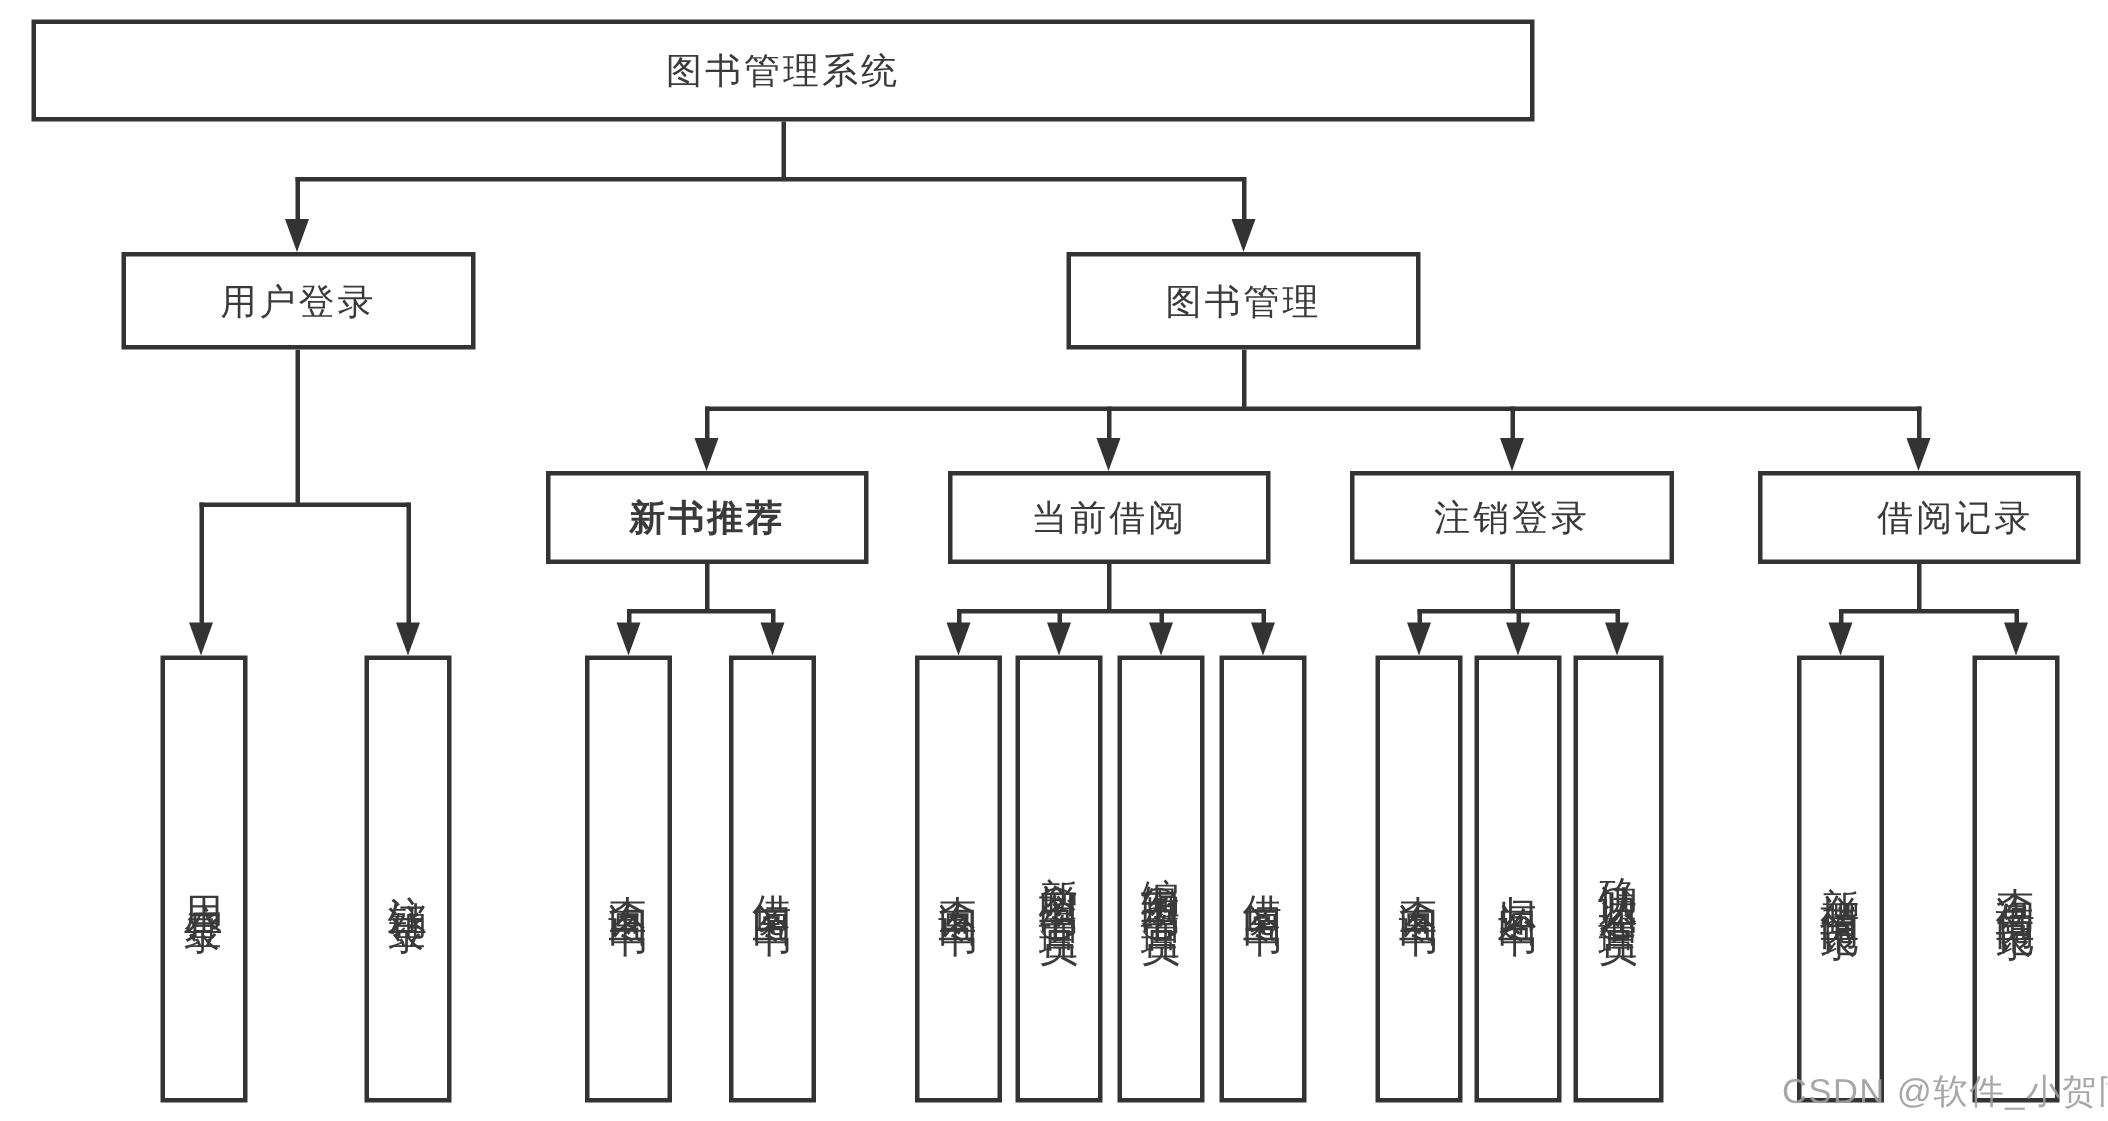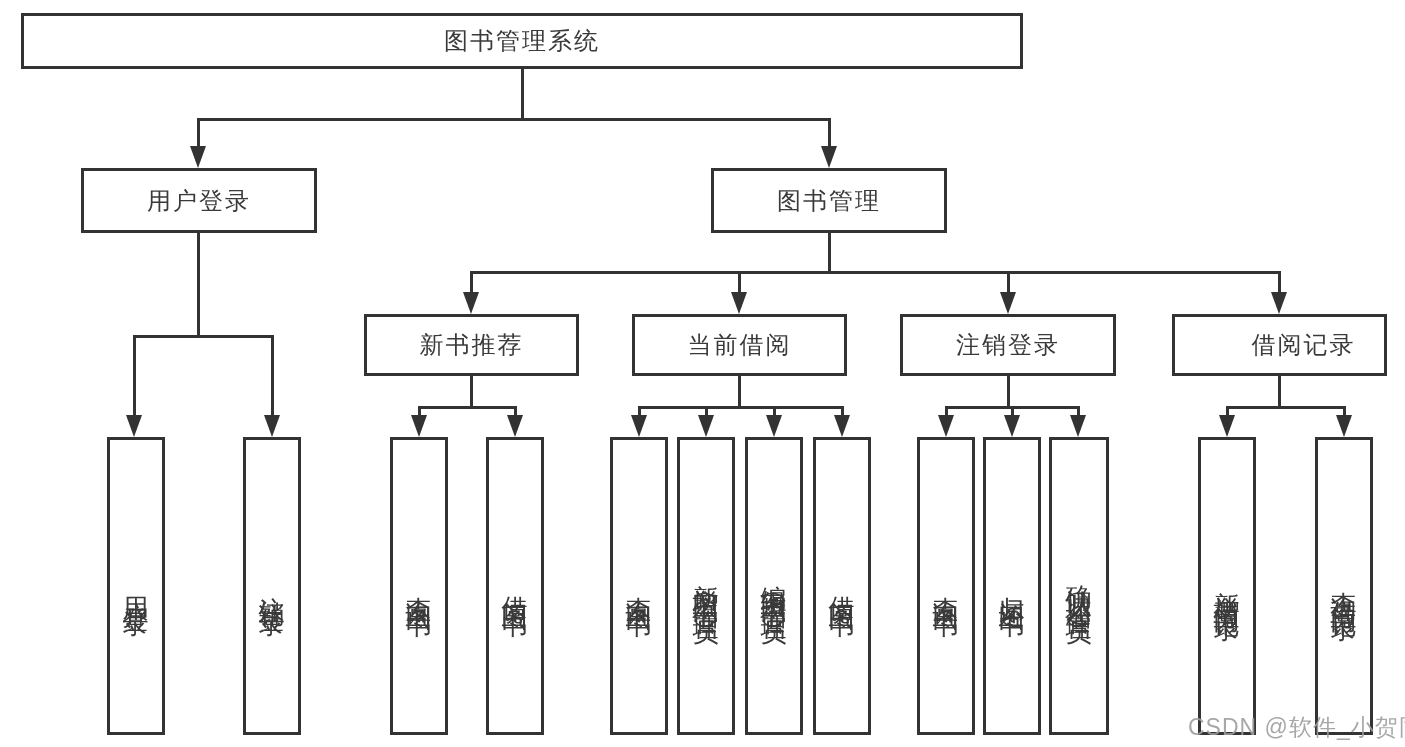--- a/index.html
+++ b/index.html
@@ -112,32 +112,32 @@
       <div class="edge-v" style="left: 1077px; top: 406px; width: 3px; height: 15px;"></div>
       <div class="arrow-head" style="left: 1070px; top: 415px;"></div>
       <div class="edge-v" style="left: 1278px; top: 376px; width: 3px; height: 32px;"></div>
       <div class="edge-h" style="left: 1226px; top: 406px; width: 119px; height: 3px;"></div>
       <div class="edge-v" style="left: 1226px; top: 406px; width: 3px; height: 15px;"></div>
       <div class="arrow-head" style="left: 1219px; top: 415px;"></div>
       <div class="edge-v" style="left: 1343px; top: 406px; width: 3px; height: 15px;"></div>
       <div class="arrow-head" style="left: 1336px; top: 415px;"></div>
     </div>
 
-  <div class="node hnode" style="left:21px; top:13px; width:1002px; height:56px;">
+  <div class="node hnode" style="left:21px; top:13px; width:1002px; height:68px;">
     <span class="label">图书管理系统</span>
   </div>
 
   <div class="node hnode" style="left:81px; top:168px; width:236px; height:65px;">
     <span class="label">用户登录</span>
   </div>
   <div class="node hnode" style="left:711px; top:168px; width:236px; height:65px;">
     <span class="label">图书管理</span>
   </div>
 
-  <div class="node hnode" style="left:364px; top:314px; width:215px; height:62px;">
+  <div class="node hnode" style="left:364px; top:314px; width:215px; height:62px;font-weight:bold;">
     <span class="label">新书推荐</span>
   </div>
   <div class="node hnode" style="left:632px; top:314px; width:215px; height:62px;">
     <span class="label">当前借阅</span>
   </div>
   <div class="node hnode" style="left:900px; top:314px; width:216px; height:62px;">
     <span class="label">注销登录</span>
   </div>
   <div class="node hnode" style="left:1172px; top:314px; width:215px; height:62px;padding-left:48px;">
     <span class="label">借阅记录</span>

